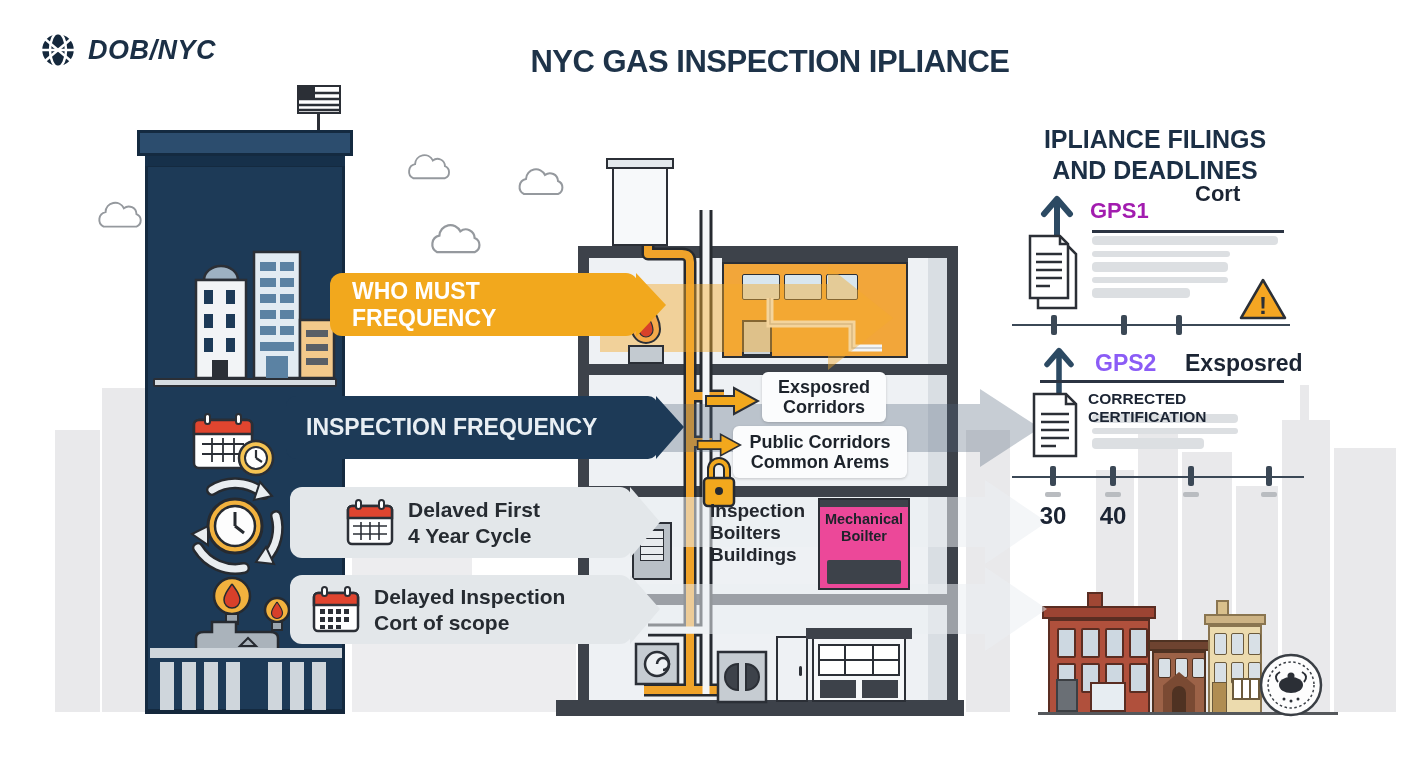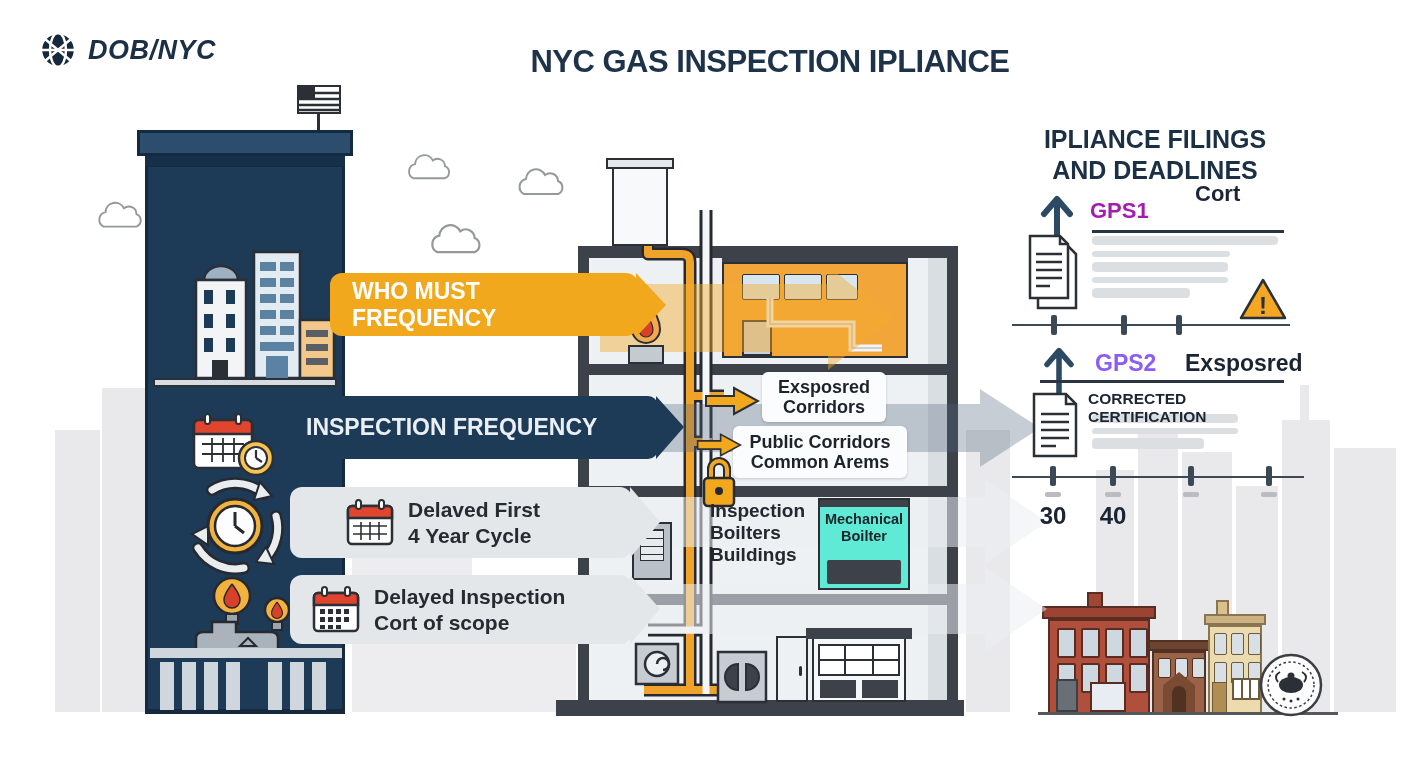--- a/index.html
+++ b/index.html
@@ -269,21 +269,21 @@
 
   <div class="abs" style="left:710px;top:500px;width:120px;font-size:19px;font-weight:bold;color:#23272e;line-height:1.15;z-index:6;">
     <div>Inspection</div>
     <div>Boilters</div>
     <div>Buildings</div>
   </div>
   <div class="abs" style="left:632px;top:522px;width:40px;height:58px;background:#b9c0c7;border:2px solid #2b2f36;box-sizing:border-box;z-index:6;">
     <div style="margin:5px auto 0;width:24px;height:32px;background:#e8ebee;border:1.5px solid #2b2f36;box-sizing:border-box;
          background-image:linear-gradient(#2b2f36 1.5px,transparent 1.5px);background-size:100% 8px;"></div>
   </div>
-  <div class="abs" style="left:818px;top:498px;width:92px;height:92px;background:#5eead4;border:2px solid #2b2f36;box-sizing:border-box;z-index:6;">
+  <div class="abs" style="left:818px;top:498px;width:92px;height:92px;background:#ec4899;border:2px solid #2b2f36;box-sizing:border-box;z-index:6;">
     <div style="width:100%;height:7px;background:#3d424a;"></div>
     <div style="text-align:center;font-size:14.5px;font-weight:bold;color:#1d232b;line-height:1.2;margin-top:4px;">
       <div>Mechanical</div>
       <div>Boilter</div>
     </div>
     <div style="position:absolute;left:7px;bottom:4px;width:74px;height:24px;background:#3d424a;border-radius:2px;"></div>
   </div>
 
   <svg class="abs" style="left:634px;top:642px;z-index:6;" width="46" height="44" viewBox="0 0 46 44">
     <rect x="2" y="2" width="42" height="40" fill="#c6ccd2" stroke="#2b2f36" stroke-width="2.5"></rect>

